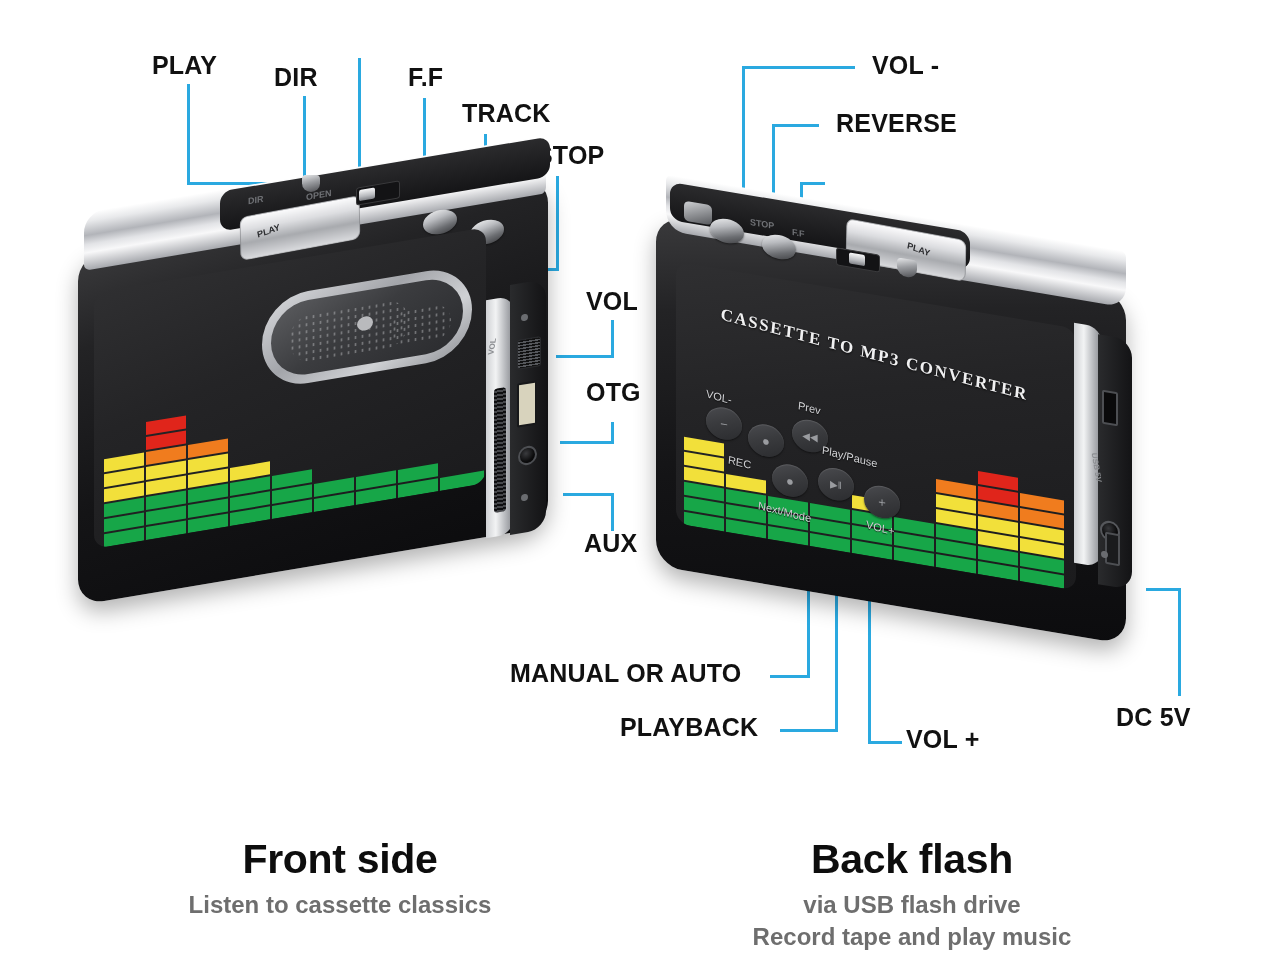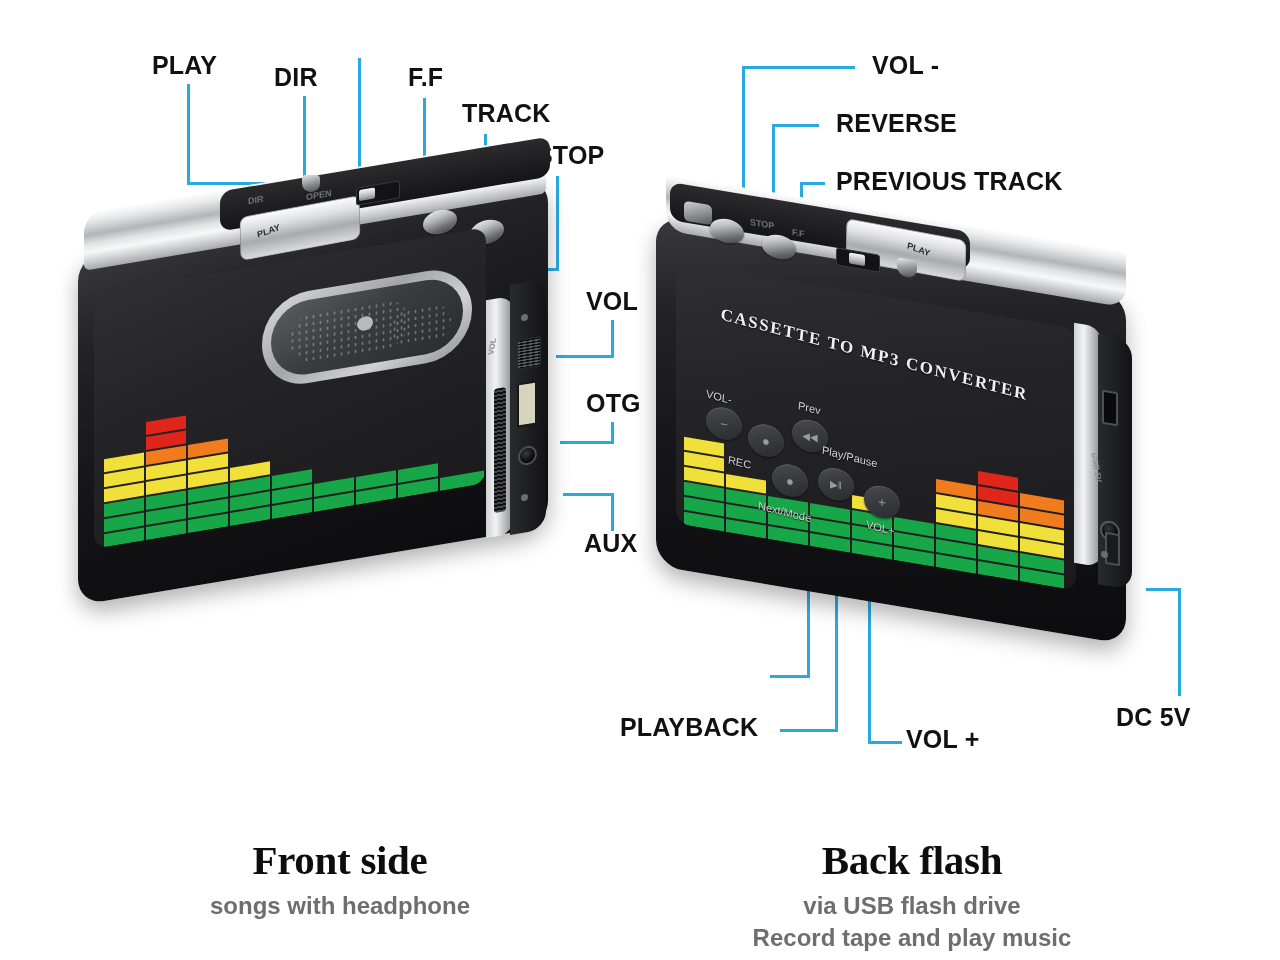--- a/index.html
+++ b/index.html
@@ -35,21 +35,21 @@
   .lead {
     position: absolute;
     background: #2aa9e0;
   }
   .lead.v { width: 3px; }
   .lead.h { height: 3px; }
 
   
   .cap-wrap { position: absolute; text-align: center; }
   .cap-title {
-    font-family: Liberation Serif, serif;
+    font-family: Liberation Sans, sans-serif;
     font-weight: bold;
     font-size: 41px;
     color: #0d0d0d;
     letter-spacing: -0.3px;
   }
   .cap-sub {
     font-family: "Liberation Sans", sans-serif;
     font-weight: bold;
     font-size: 24px;
     color: #6e6e6e;
@@ -275,21 +275,21 @@
   <div class="lead v" style="left:484px; top:134px; height:94px;"></div>
 
   <div class="lbl big" style="left:536px; top:142px;">STOP</div>
   <div class="lead v" style="left:556px; top:176px; height:94px;"></div>
   <div class="lead h" style="left:472px; top:268px; width:87px;"></div>
 
   <div class="lbl big" style="left:586px; top:288px;">VOL</div>
   <div class="lead v" style="left:611px; top:320px; height:38px;"></div>
   <div class="lead h" style="left:556px; top:355px; width:58px;"></div>
 
-  <div class="lbl big" style="left:586px; top:390px;">OTG</div>
+  <div class="lbl big" style="left:586px; top:379px;">OTG</div>
   <div class="lead v" style="left:611px; top:422px; height:22px;"></div>
   <div class="lead h" style="left:560px; top:441px; width:54px;"></div>
 
   <div class="lbl big" style="left:584px; top:530px;">AUX</div>
   <div class="lead v" style="left:611px; top:495px; height:36px;"></div>
   <div class="lead h" style="left:563px; top:493px; width:51px;"></div>
 
   <div class="device front-unit">
 
     <div class="shell" style="left:8px; top:66px; width:470px; height:350px;
@@ -410,24 +410,24 @@
   </div>
 
   <div class="lbl big" style="left:872px; top:52px;">VOL -</div>
   <div class="lead h" style="left:742px; top:66px; width:113px;"></div>
   <div class="lead v" style="left:742px; top:66px; height:158px;"></div>
 
   <div class="lbl big" style="left:836px; top:110px;">REVERSE</div>
   <div class="lead h" style="left:772px; top:124px; width:47px;"></div>
   <div class="lead v" style="left:772px; top:124px; height:105px;"></div>
 
-  <div class="lbl big" style="left:836px; top:168px;">PREVIOUS TRACK</div>
   <div class="lead h" style="left:800px; top:182px; width:25px;"></div>
   <div class="lead v" style="left:800px; top:182px; height:58px;"></div>
 
+  <div class="lbl big" style="left:510px; top:660px;">MANUAL OR AUTO</div>
   <div class="lead h" style="left:770px; top:675px; width:40px;"></div>
   <div class="lead v" style="left:807px; top:533px; height:144px;"></div>
 
   <div class="lbl big" style="left:620px; top:714px;">PLAYBACK</div>
   <div class="lead h" style="left:780px; top:729px; width:58px;"></div>
   <div class="lead v" style="left:835px; top:534px; height:198px;"></div>
 
   <div class="lbl big" style="left:906px; top:726px;">VOL +</div>
   <div class="lead h" style="left:868px; top:741px; width:34px;"></div>
   <div class="lead v" style="left:868px; top:536px; height:208px;"></div>
@@ -587,21 +587,21 @@
                 background:#1a1b1d; border:2px solid #4d4f53; border-radius:2px;
                 box-sizing:border-box; transform:skewY(9.5deg);"></div>
 
     <div style="position:absolute; left:451px; top:356px; width:7px; height:7px;
                 border-radius:50%; background:#6a6c70; transform:skewY(9.5deg);"></div>
   </div>
 
   <div class="cap-wrap" style="left:100px; top:836px; width:480px;">
     <div class="cap-title">Front side</div>
     <div class="cap-sub">
-      <div>songs with headphone</div>
+      <div>Listen to cassette classics</div>
     </div>
   </div>
 
   <div class="cap-wrap" style="left:672px; top:836px; width:480px;">
     <div class="cap-title">Back flash</div>
     <div class="cap-sub">
       <div>via USB flash drive</div>
       <div>Record tape and play music</div>
     </div>
   </div>

